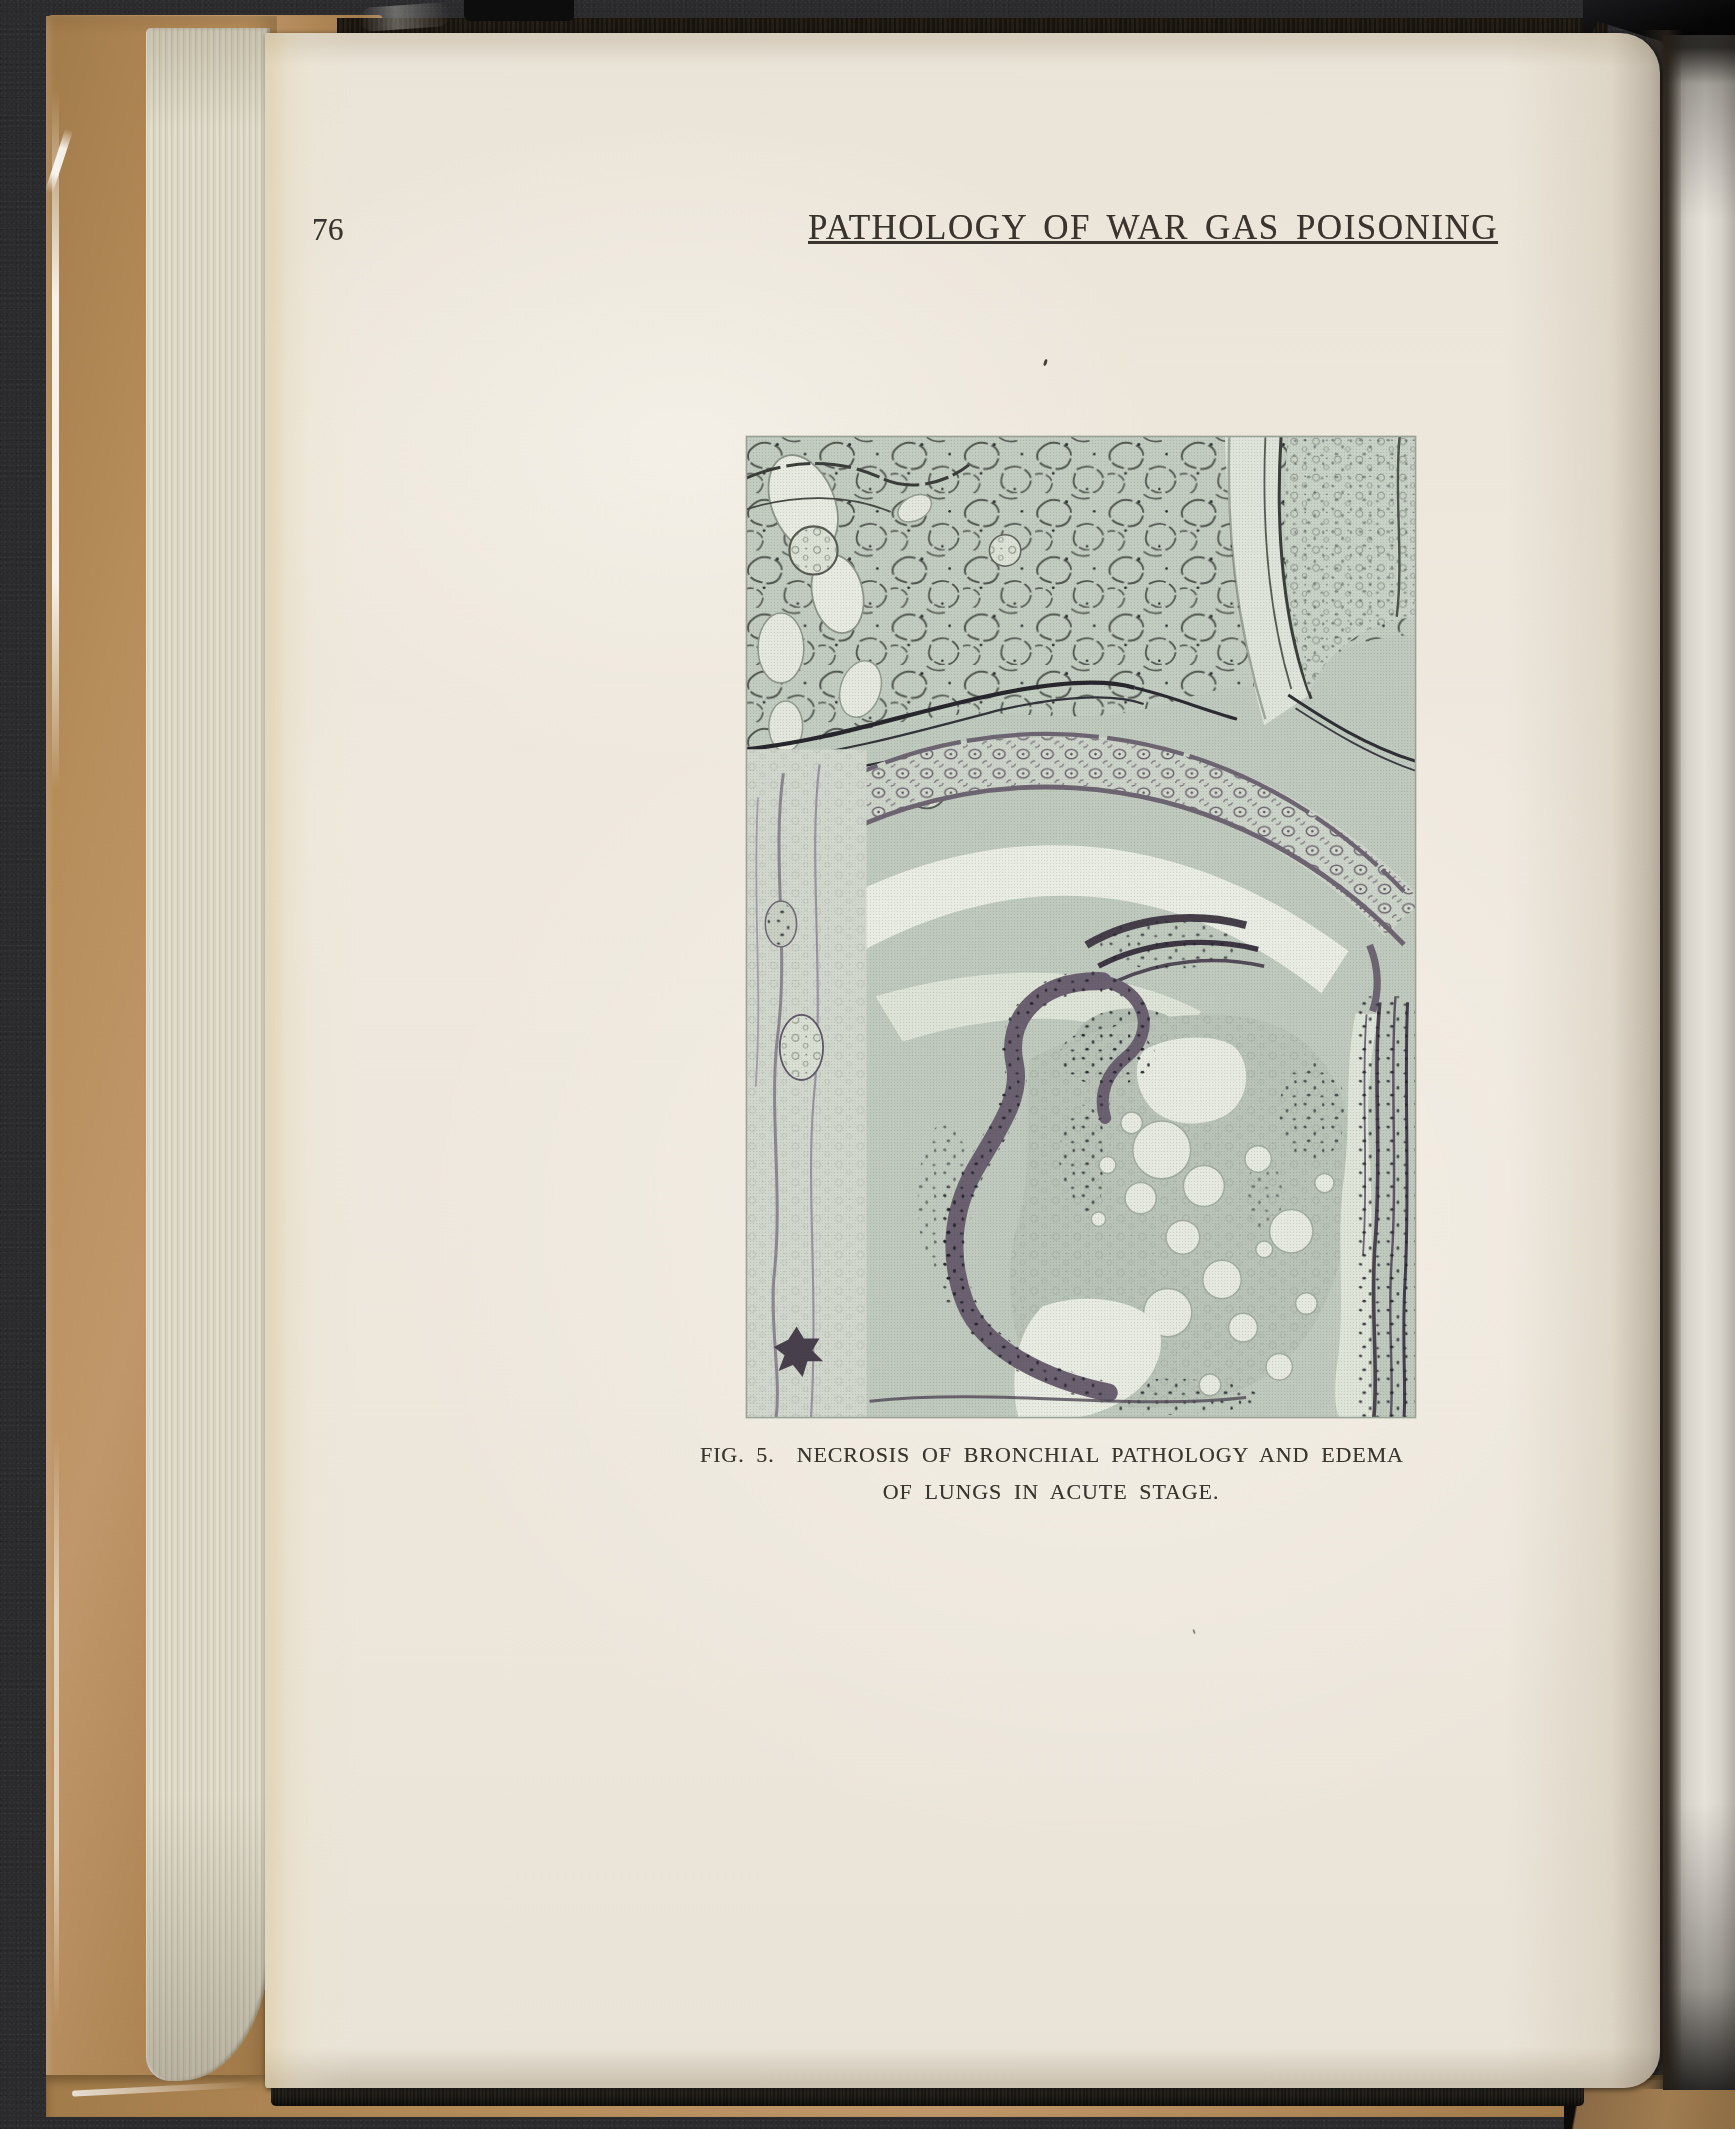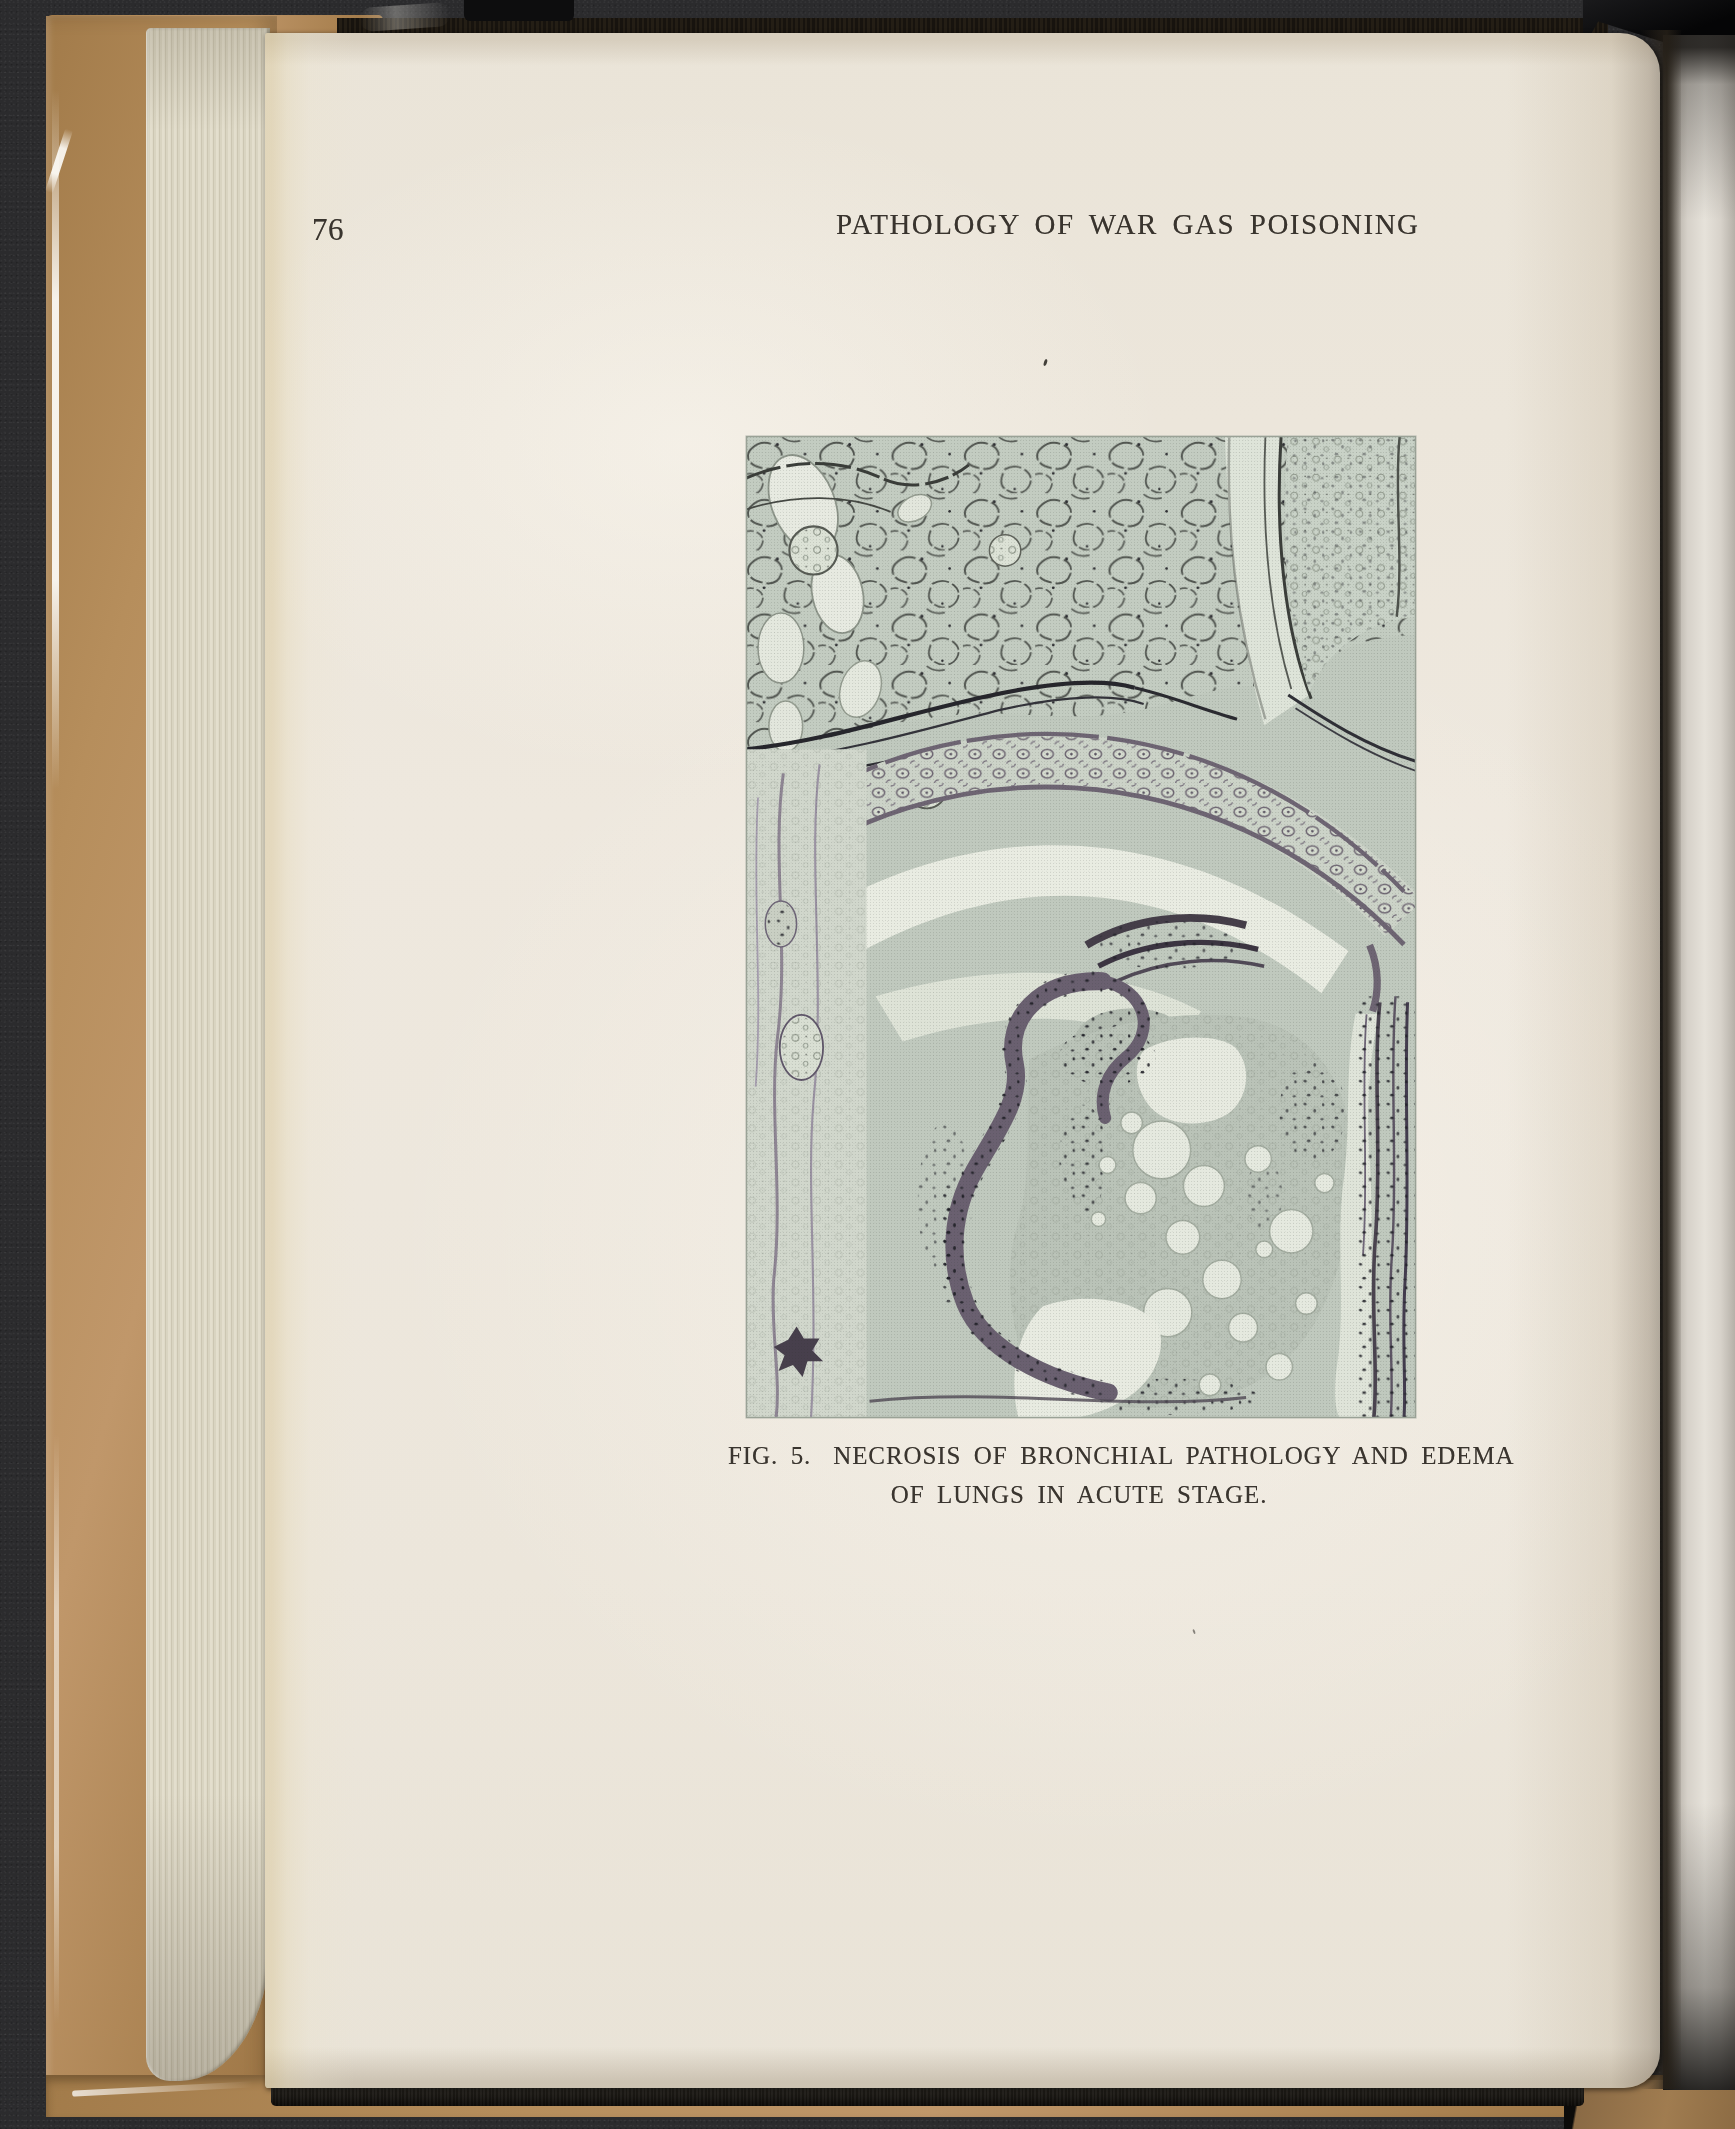--- a/index.html
+++ b/index.html
@@ -70,25 +70,25 @@
       linear-gradient(90deg,rgba(213,193,142,.4) 0 .5%,rgba(226,212,172,.3) 1.6%,rgba(236,227,201,.18) 3.2%,rgba(236,227,201,0) 6.5%),
       linear-gradient(90deg,rgba(0,0,0,0) 89%,rgba(188,173,148,.28) 96.5%,rgba(124,108,87,.38) 99.2%,rgba(92,79,62,.42) 100%),
       linear-gradient(180deg,rgba(172,156,130,.3) 0 .35%,rgba(172,156,130,0) 1.6%,rgba(172,156,130,0) 98%,rgba(150,134,110,.35) 99.7%),
       radial-gradient(783px 542px at 30% 20%,rgba(252,249,242,.5),rgba(252,249,242,0) 62%),
       radial-gradient(1024px 904px at 60% 58%,rgba(255,252,247,.38),rgba(255,252,247,0) 70%),
       linear-gradient(180deg,#eae4d8,#eee8de 38%,#ece6db 75%,#e9e3d7);
     box-shadow:1.2px 1.8px 5.4px rgba(0,0,0,.5);}
 
   #page-number{left:312px;top:212px;font-size:31px;color:#39342e;letter-spacing:0.6px;
     text-shadow:0 0 0.6px rgba(57,52,46,.55);}
-  #running-head{left:836px;top:208px;width:548px;font-size:29px;color:#39342e;
-    letter-spacing:1.5px;word-spacing:6px;white-space:nowrap;text-shadow:0 0 0.6px rgba(57,52,46,.55);}
-
-  
-  #caption{left:728px;top:1442px;width:702px;color:#3a352f;font-size:25px;
+  #running-head{left:808px;top:208px;width:548px;font-size:35px;color:#39342e;
+    letter-spacing:1.5px;word-spacing:6px;white-space:nowrap;text-shadow:0 0 0.6px rgba(57,52,46,.55);text-decoration:underline;}
+
+  
+  #caption{left:700px;top:1442px;width:702px;color:#3a352f;font-size:22px;
     text-shadow:0 0 0.6px rgba(58,53,47,.5);}
   #caption .l1{display:flex;gap:22px;justify-content:flex-start;letter-spacing:0.9px;word-spacing:5.4px;white-space:nowrap;}
   #caption .l2{margin-top:11px;text-align:center;letter-spacing:0.9px;word-spacing:5.4px;}
 
   
   #plate{left:746px;top:436px;width:670px;height:982px;background:#c0c9be;
     box-shadow:0 0 0 0.6px rgba(150,158,148,.55), inset 0 0 42px rgba(70,82,70,.18);}
   #plate svg{display:block;width:100%;height:100%;}
   #plate .halftone{position:absolute;left:0;top:0;width:100%;height:100%;
     background-image:

